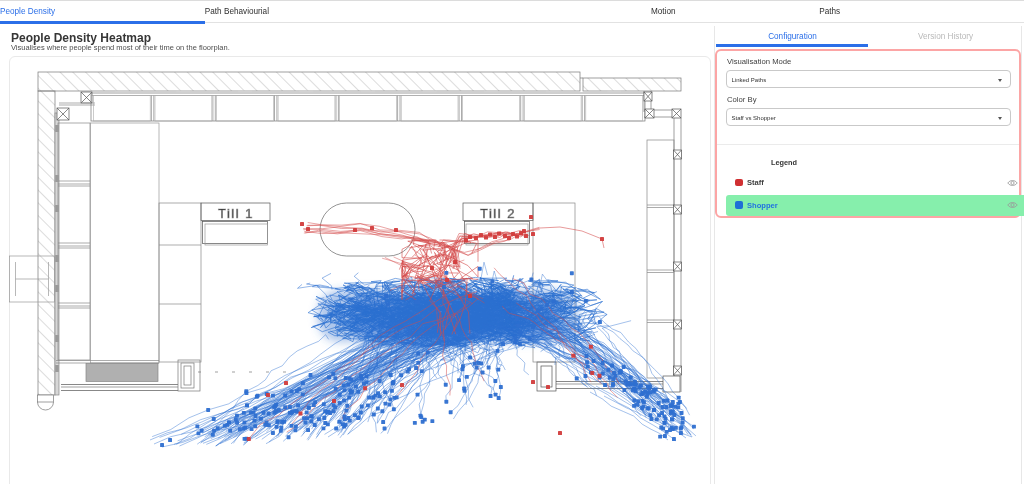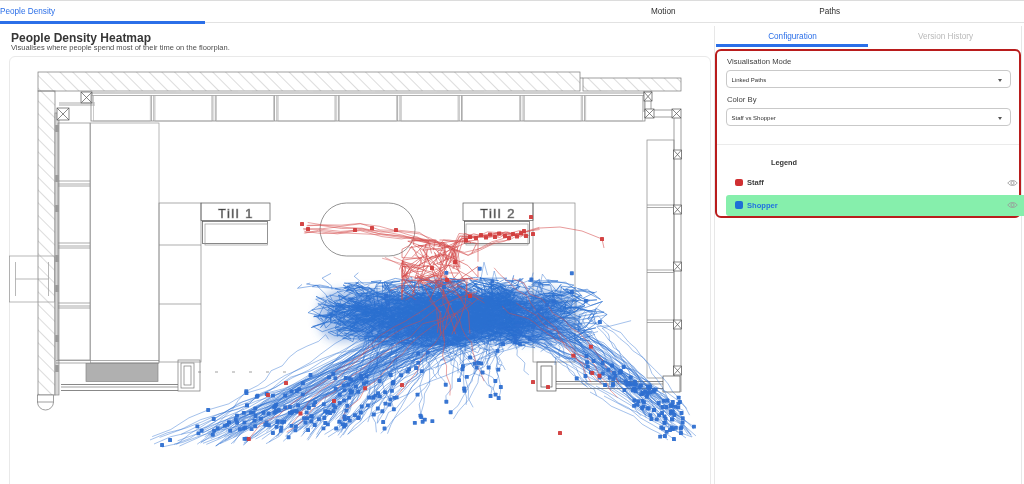--- a/index.html
+++ b/index.html
@@ -11,37 +11,38 @@
   .tab.active::after { content:""; position:absolute; left:0; right:0; top:19.5px; height:3px; background:#2b6fe8; }
   .hdr-title { position:absolute; left:11px; top:31px; font-size:12px; font-weight:bold; color:#363636; }
   .hdr-sub { position:absolute; left:11px; top:43px; font-size:7.5px; color:#4e4e4e; }
   .plancard { position:absolute; left:8.5px; top:55.5px; width:702px; height:440px; border:1px solid #e9e9e9; border-radius:6px; }
   .panelborder { position:absolute; left:714px; top:26px; width:1px; height:458px; background:#e7e7e7; }
   .rightborder { position:absolute; left:1021px; top:26px; width:1px; height:458px; background:#e7e7e7; }
   .ptab { position:absolute; top:29px; height:16px; width:153px; text-align:center; font-size:8.2px; line-height:15px; }
   .ptab.active { color:#2b6fe8; }
   .ptab.inactive { color:#b9b9b9; }
   .punder { position:absolute; left:716px; top:44px; width:152px; height:2.5px; background:#2b6fe8; }
-  .greenbox { position:absolute; left:714.5px; top:49px; width:306px; height:169px; border:2px solid #b91c1c; border-radius:6px; background:#fff; }
+  .greenbox { position:absolute; left:714.5px; top:49px; width:306px; height:169px; border:2px solid #fca5a5; border-radius:6px; background:#fff; }
   .glabel { position:absolute; font-size:7.7px; color:#3f3f3f; }
   .gselect { position:absolute; left:9.5px; width:285px; height:18px; border:1px solid #c9c9c9; border-radius:4px; background:#fff; }
   .gselect .txt { position:absolute; left:4.5px; top:6px; font-size:6px; color:#333; }
   .caret { position:absolute; right:8px; top:7.5px; width:0; height:0; border-left:2.8px solid transparent; border-right:2.8px solid transparent; border-top:3.6px solid #555; }
   .gdivider { position:absolute; left:0; top:93px; width:302px; height:1px; background:#ebebeb; }
   .legtitle { position:absolute; left:10.5px; top:107px; font-size:7.3px; font-weight:bold; color:#363636;padding-left:44px; }
   .legrow { position:absolute; left:9px; width:302px; height:21px;font-weight:bold; }
   .legsq { position:absolute; left:9.5px; top:6.5px; width:7.5px; height:7.5px; border-radius:2px; }
   .legtxt { position:absolute; left:21.5px; top:6px; font-size:7.6px; color:#3f3f3f; }
   .eye { position:absolute; right:10px; top:6.5px; width:11px; height:8px; }
 </style>
 </head>
 <body>
   <div class="topline"></div>
   <div class="tabs">
     <div class="tab active" style="left:0">People Density</div>
+    <div class="tab" style="left:204.8px">Path Behaviourial</div>
     <div class="tab" style="left:651px">Motion</div>
     <div class="tab" style="left:819.2px">Paths</div>
   </div>
   <div class="hdr-title">People Density Heatmap</div>
   <div class="hdr-sub">Visualises where people spend most of their time on the floorplan.</div>
   <div class="plancard"></div>
   <div class="panelborder"></div>
   <div class="rightborder"></div>
   <div class="ptab active" style="left:716px;">Configuration</div>
   <div class="ptab inactive" style="left:869px;">Version History</div>

